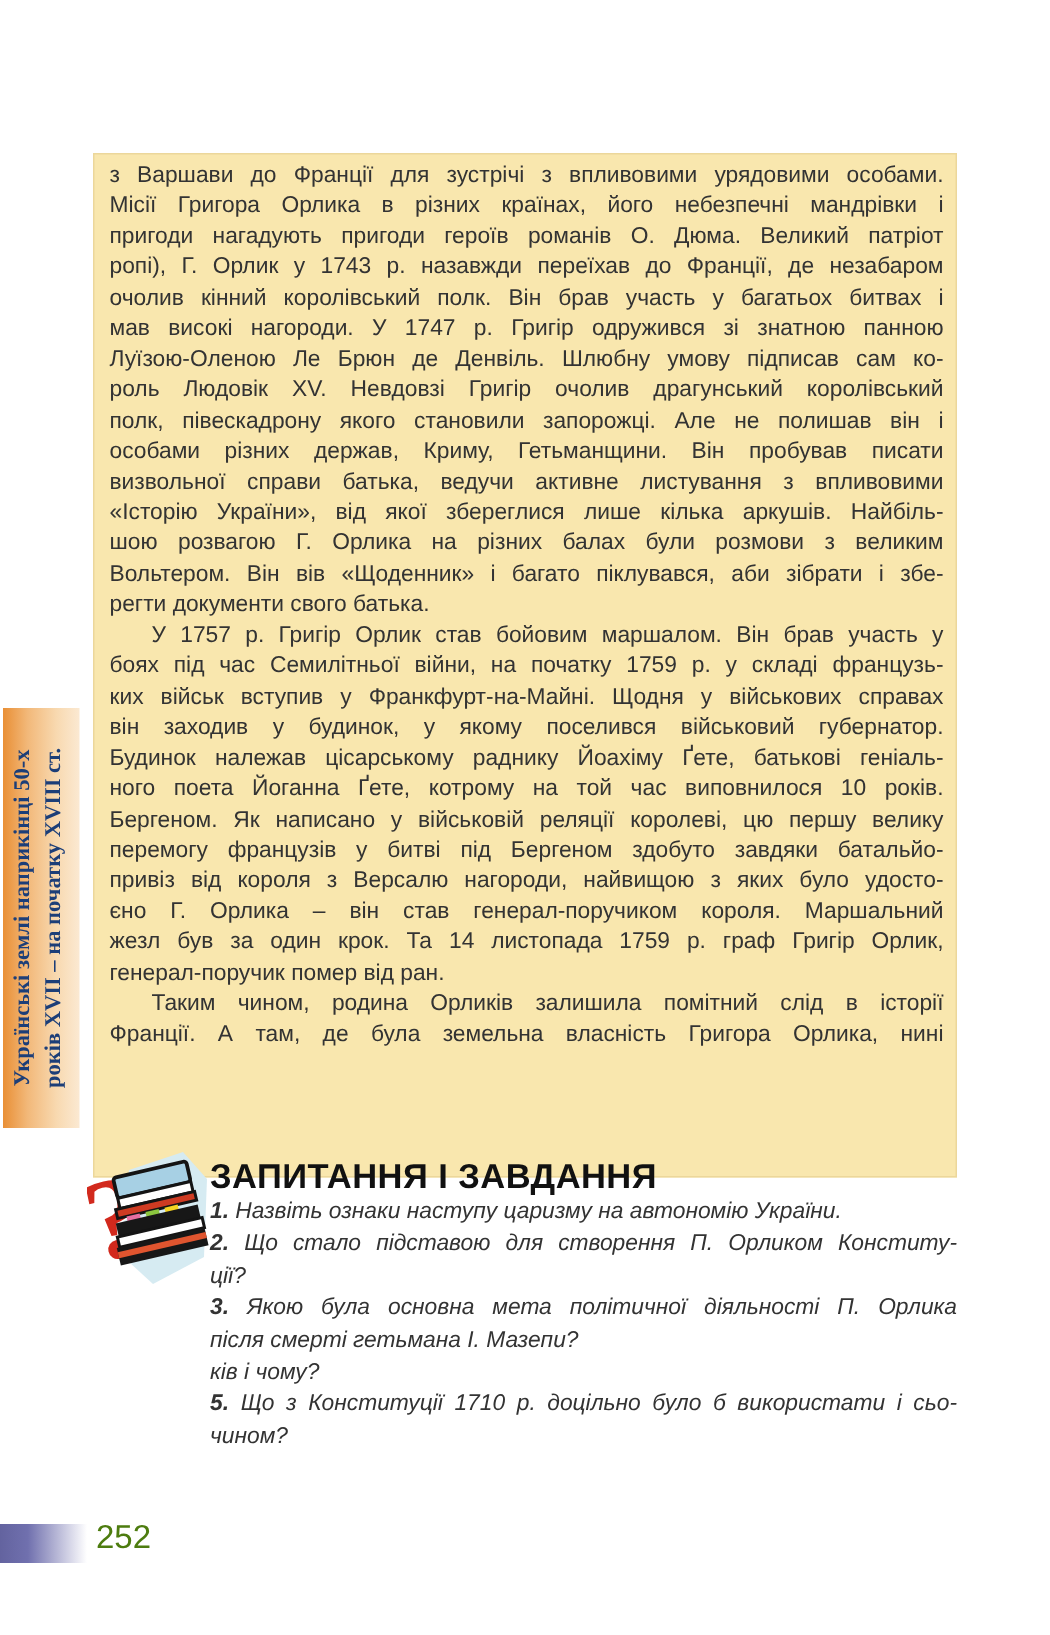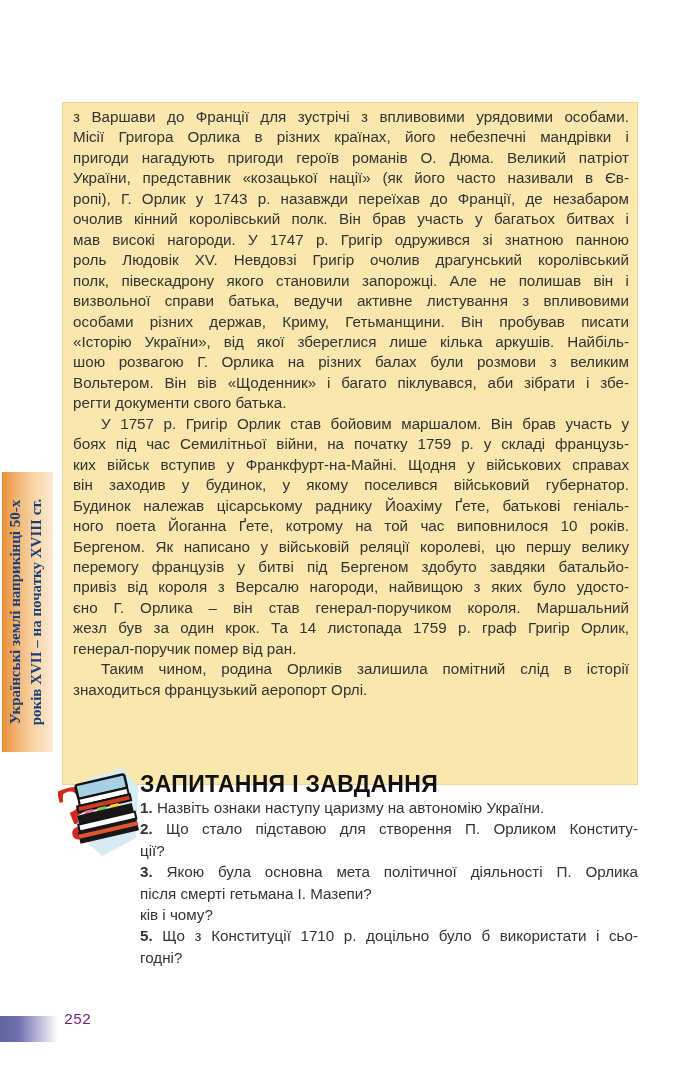--- a/index.html
+++ b/index.html
@@ -51,75 +51,75 @@
   .qa-icon{position:absolute;left:58px;top:764px;width:82px;height:106px;}
   .qa-heading{
     position:absolute;left:140px;top:771px;width:500px;
     font-size:23px;font-weight:bold;color:#111;letter-spacing:.3px;
   }
   .questions{
     position:absolute;left:140px;top:797px;width:498px;
   }
   .qline{
     font-size:15.2px;line-height:21.4px;
-    text-align:justify;text-align-last:justify;
+    text-align:justify;text-align-last:justify;font-style:italic;
   }
   .qline.lastline{text-align-last:left;}
   .qline b{font-weight:bold;}
   
   .footer-bar{
     position:absolute;left:0;top:1016px;width:58px;height:26px;
     background:linear-gradient(90deg,var(--footer-blue) 0%,#7070ae 32%,#ffffff 100%);
   }
   .page-number{
     position:absolute;left:64px;top:1012px;width:50px;
-    font-family:Liberation Mono, monospace;font-size:15px;color:#701a75;
+    font-family:Liberation Sans, sans-serif;font-size:22px;color:#4d7c0f;
   }
 </style>
 </head>
 <body>
 
 <div class="chapter-band">
   <div class="rot">
     <div>Українські землі наприкінці 50-х</div>
     <div>років XVII – на початку XVIII ст.</div>
   </div>
 </div>
 
 <div class="passage-panel">
   <div>
       <div class="tline">з Варшави до Франції для зустрічі з впливовими урядовими особами.</div>
       <div class="tline">Місії Григора Орлика в різних країнах, його небезпечні мандрівки і</div>
       <div class="tline">пригоди нагадують пригоди героїв романів О. Дюма. Великий патріот</div>
-      <div class="tline">України, представник «козацької нації» (як його часто називали в Єв-</div>
       <div class="tline">ропі), Г. Орлик у 1743 р. назавжди переїхав до Франції, де незабаром</div>
       <div class="tline">очолив кінний королівський полк. Він брав участь у багатьох битвах і</div>
       <div class="tline">мав високі нагороди. У 1747 р. Григір одружився зі знатною панною</div>
+      <div class="tline">Луїзою-Оленою Ле Брюн де Денвіль. Шлюбну умову підписав сам ко-</div>
       <div class="tline">роль Людовік XV. Невдовзі Григір очолив драгунський королівський</div>
       <div class="tline">полк, півескадрону якого становили запорожці. Але не полишав він і</div>
+      <div class="tline">особами різних держав, Криму, Гетьманщини. Він пробував писати</div>
       <div class="tline">визвольної справи батька, ведучи активне листування з впливовими</div>
-      <div class="tline">особами різних держав, Криму, Гетьманщини. Він пробував писати</div>
       <div class="tline">«Історію України», від якої збереглися лише кілька аркушів. Найбіль-</div>
       <div class="tline">шою розвагою Г. Орлика на різних балах були розмови з великим</div>
       <div class="tline">Вольтером. Він вів «Щоденник» і багато піклувався, аби зібрати і збе-</div>
       <div class="tline lastline">регти документи свого батька.</div>
       <div class="tline indent">У 1757 р. Григір Орлик став бойовим маршалом. Він брав участь у</div>
       <div class="tline">боях під час Семилітньої війни, на початку 1759 р. у складі французь-</div>
       <div class="tline">ких військ вступив у Франкфурт-на-Майні. Щодня у військових справах</div>
       <div class="tline">він заходив у будинок, у якому поселився військовий губернатор.</div>
       <div class="tline">Будинок належав цісарському раднику Йоахіму Ґете, батькові геніаль-</div>
       <div class="tline">ного поета Йоганна Ґете, котрому на той час виповнилося 10 років.</div>
       <div class="tline">Бергеном. Як написано у військовій реляції королеві, цю першу велику</div>
       <div class="tline">перемогу французів у битві під Бергеном здобуто завдяки батальйо-</div>
       <div class="tline">привіз від короля з Версалю нагороди, найвищою з яких було удосто-</div>
       <div class="tline">єно Г. Орлика – він став генерал-поручиком короля. Маршальний</div>
       <div class="tline">жезл був за один крок. Та 14 листопада 1759 р. граф Григір Орлик,</div>
       <div class="tline lastline">генерал-поручик помер від ран.</div>
       <div class="tline indent">Таким чином, родина Орликів залишила помітний слід в історії</div>
-      <div class="tline lastline">знаходиться французький аеропорт Орлі.</div>
+      <div class="tline">Франції. А там, де була земельна власність Григора Орлика, нині</div>
     </div>
 </div>
 
 <div class="qa-icon">
   <svg width="82" height="106" viewBox="0 0 82 106" xmlns="http://www.w3.org/2000/svg">
 
     <path d="M28 16 L64 4 L80 22 L78 74 L44 92 L20 70 Z" fill="#d6ebf2"></path>
 
     <text x="0" y="74" font-size="78" font-weight="bold" fill="#d2291d" stroke="#ffffff" stroke-width="2" paint-order="stroke" font-family="'Liberation Serif',serif" transform="rotate(-12 20 52)">?</text>
 
@@ -140,17 +140,17 @@
 
 <div class="qa-heading">ЗАПИТАННЯ І ЗАВДАННЯ</div>
 <div class="questions">
     <div class="qline lastline"><b>1. </b>Назвіть ознаки наступу царизму на автономію України.</div>
     <div class="qline"><b>2. </b>Що стало підставою для створення П. Орликом Конститу-</div>
     <div class="qline lastline">ції?</div>
     <div class="qline"><b>3. </b>Якою була основна мета політичної діяльності П. Орлика</div>
     <div class="qline lastline">після смерті гетьмана І. Мазепи?</div>
     <div class="qline lastline">ків і чому?</div>
     <div class="qline"><b>5. </b>Що з Конституції 1710 р. доцільно було б використати і сьо-</div>
-    <div class="qline lastline">годні?</div>
+    <div class="qline lastline">чином?</div>
   </div>
 
 <div class="footer-bar"></div>
 <div class="page-number">252</div>
 
 </body></html>

